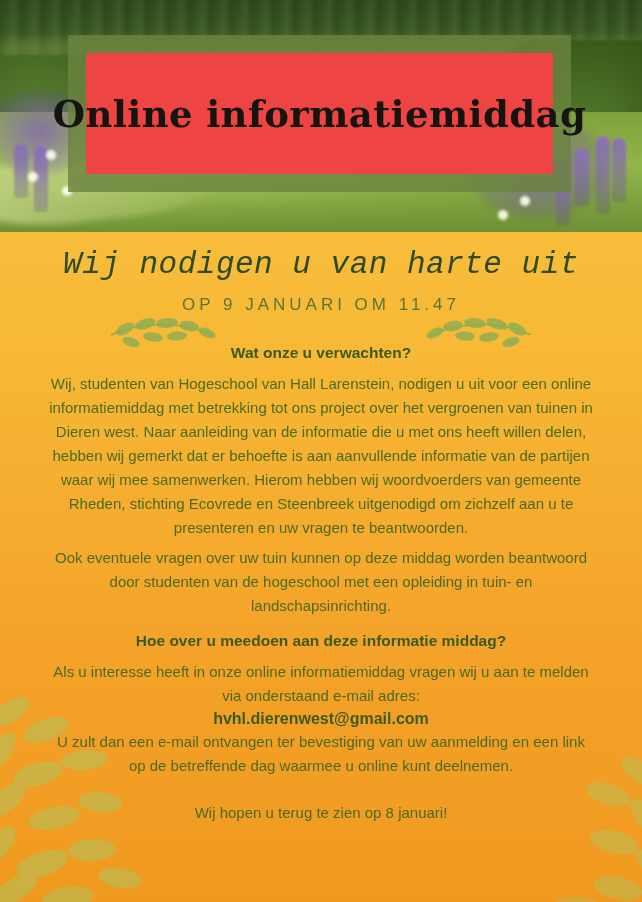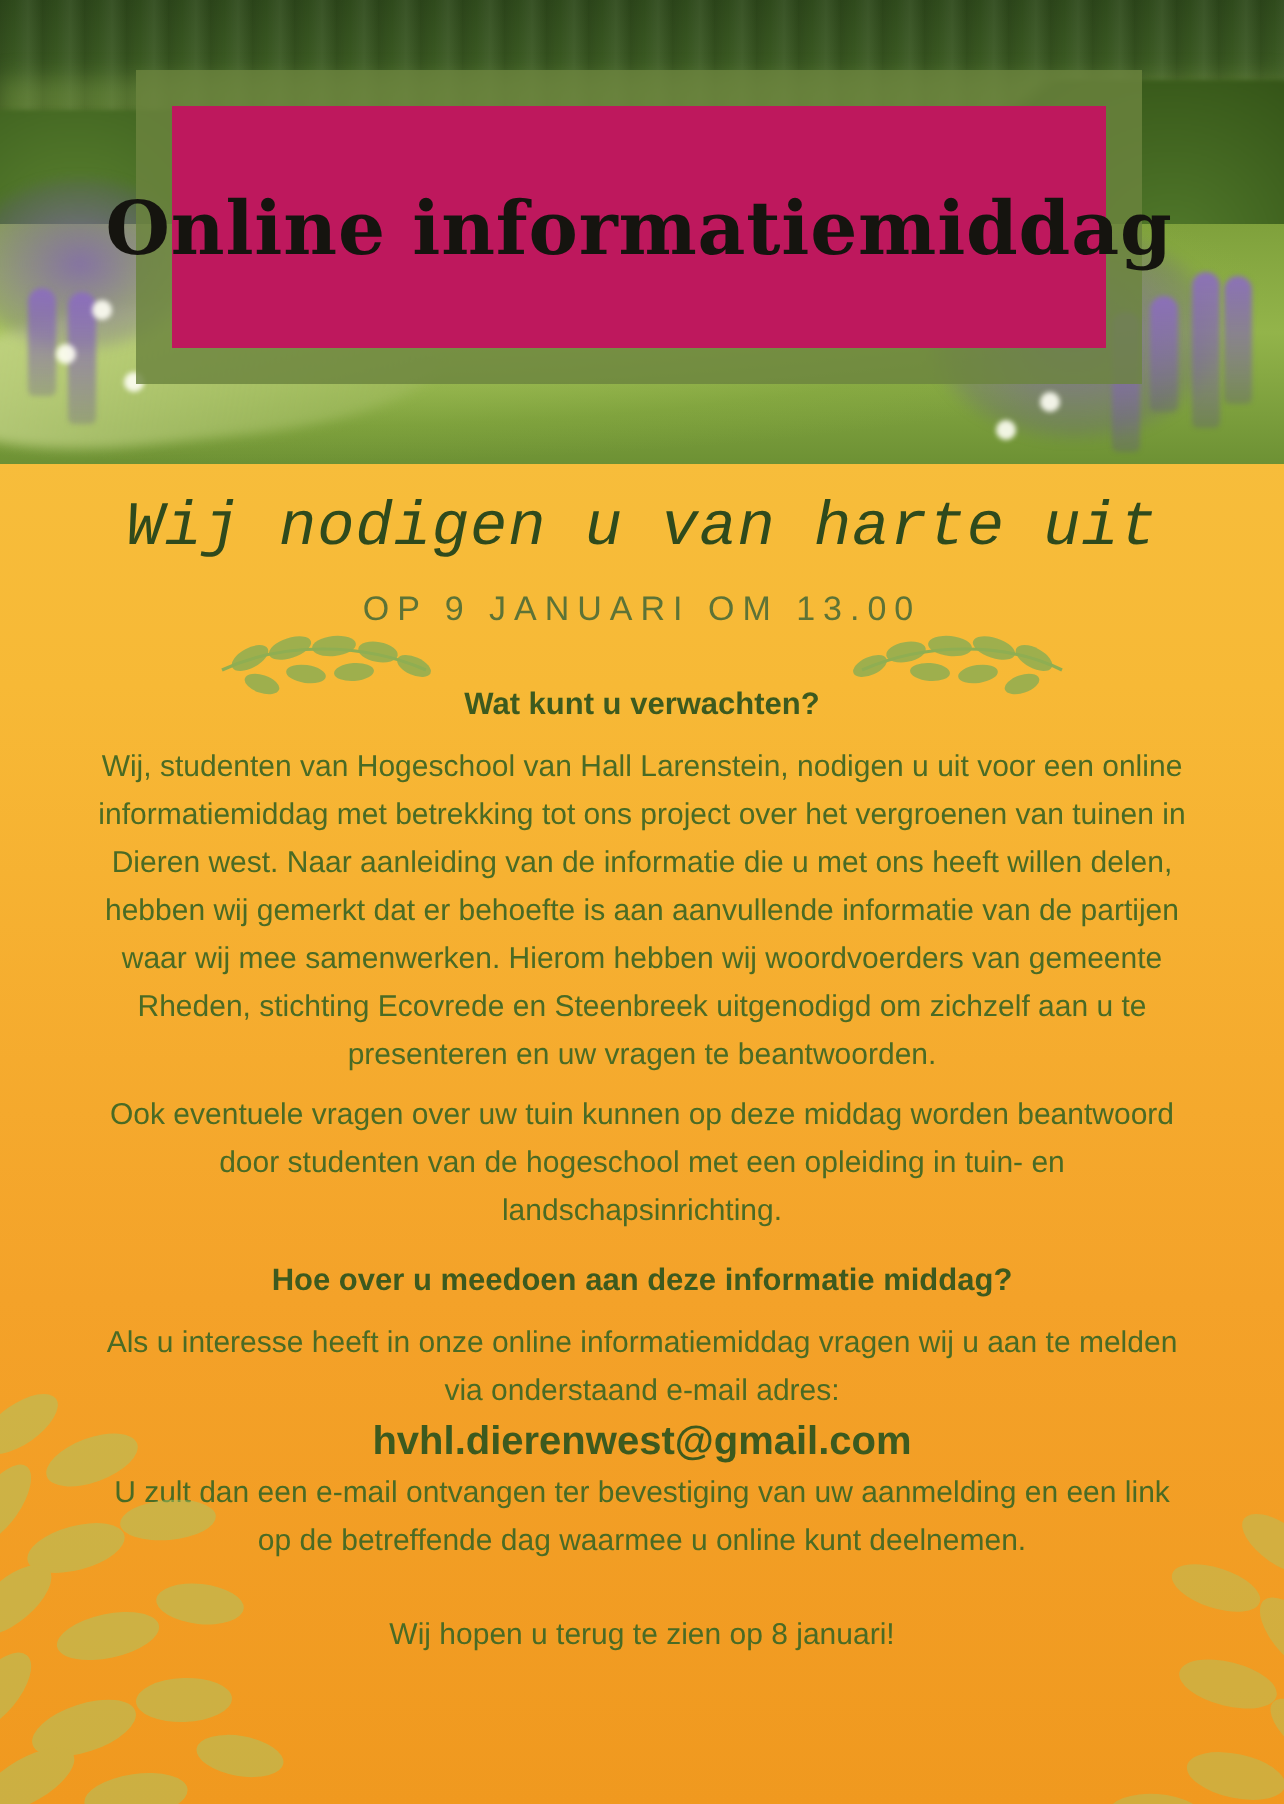--- a/index.html
+++ b/index.html
@@ -102,21 +102,21 @@
   
   .title-frame {
     position: absolute;
     left: 68px; top: 35px;
     width: 503px; height: 157px;
     background: rgba(107,132,62,0.82);
     padding: 18px;
   }
   .title-inner {
     width: 100%; height: 100%;
-    background: #be185d;
+    background: #ef4444;
     display: flex;
     align-items: center;
     justify-content: center;
   }
   .title-text {
     font-family: "DejaVu Serif", serif;
     font-weight: 700;
     font-size: 37px;
     letter-spacing: 0.4px;
     color: #15140f;
@@ -169,21 +169,21 @@
     text-align: center;
     font-size: 15px;
     line-height: 24px;
     color: #4a6b24;
     margin: 0 0 6px 0;
     padding: 0 18px;
   }
   .para.tight { margin-bottom: 0; }
   .email {
     text-align: center;
-    font-size: 20px;
+    font-size: 16px;
     font-weight: 700;
     color: #3d5a1e;
     margin: 2px 0 2px 0;
   }
   .closing {
     text-align: center;
     font-size: 15px;
     color: #4a6b24;
     margin-top: 26px;
   }
@@ -232,21 +232,21 @@
     <div class="flower-white" style="left:498px; top:210px;"></div>
 
     <div class="title-frame">
       <div class="title-inner">
         <div class="title-text">Online informatiemiddag</div>
       </div>
     </div>
   </div>
 
   <div class="invite">Wij nodigen u van harte uit</div>
-  <div class="invite-date">OP 9 JANUARI OM 13.00</div>
+  <div class="invite-date">OP 9 JANUARI OM 11.47</div>
 
   <div class="divider">
     <svg width="440" height="40" viewBox="0 0 440 40">
       <g stroke="#8fae52" stroke-width="1.6" fill="none">
         <path d="M10 20 C 40 6, 80 6, 112 20"></path>
         <path d="M330 20 C 362 6, 402 6, 430 20"></path>
       </g>
       <g fill="#8fae52" opacity="0.85">
         <ellipse cx="24" cy="14" rx="10" ry="5" transform="rotate(-28 24 14)"></ellipse>
         <ellipse cx="44" cy="9" rx="11" ry="5" transform="rotate(-18 44 9)"></ellipse>
@@ -263,21 +263,21 @@
         <ellipse cx="352" cy="11" rx="10" ry="5" transform="rotate(-10 352 11)"></ellipse>
         <ellipse cx="334" cy="18" rx="9" ry="4.5" transform="rotate(-24 334 18)"></ellipse>
         <ellipse cx="410" cy="27" rx="9" ry="4.5" transform="rotate(-18 410 27)"></ellipse>
         <ellipse cx="388" cy="22" rx="10" ry="4.5" transform="rotate(-8 388 22)"></ellipse>
         <ellipse cx="364" cy="21" rx="10" ry="4.5" transform="rotate(4 364 21)"></ellipse>
       </g>
     </svg>
   </div>
 
   <div class="content">
-    <div class="subhead">Wat kunt u verwachten?</div>
+    <div class="subhead">Wat onze u verwachten?</div>
     <p class="para">Wij, studenten van Hogeschool van Hall Larenstein, nodigen u uit voor een online informatiemiddag met betrekking tot ons project over het vergroenen van tuinen in Dieren west. Naar aanleiding van de informatie die u met ons heeft willen delen, hebben wij gemerkt dat er behoefte is aan aanvullende informatie van de partijen waar wij mee samenwerken. Hierom hebben wij woordvoerders van gemeente Rheden, stichting Ecovrede en Steenbreek uitgenodigd om zichzelf aan u te presenteren en uw vragen te beantwoorden.</p>
     <p class="para">Ook eventuele vragen over uw tuin kunnen op deze middag worden beantwoord door studenten van de hogeschool met een opleiding in tuin- en landschapsinrichting.</p>
 
     <div class="subhead" style="margin-top:14px;">Hoe over u meedoen aan deze informatie middag?</div>
     <p class="para tight">Als u interesse heeft in onze online informatiemiddag vragen wij u aan te melden via onderstaand e-mail adres:</p>
     <div class="email">hvhl.dierenwest@gmail.com</div>
     <p class="para tight">U zult dan een e-mail ontvangen ter bevestiging van uw aanmelding en een link op de betreffende dag waarmee u online kunt deelnemen.</p>
 
     <div class="closing">Wij hopen u terug te zien op 8 januari!</div>
   </div>

